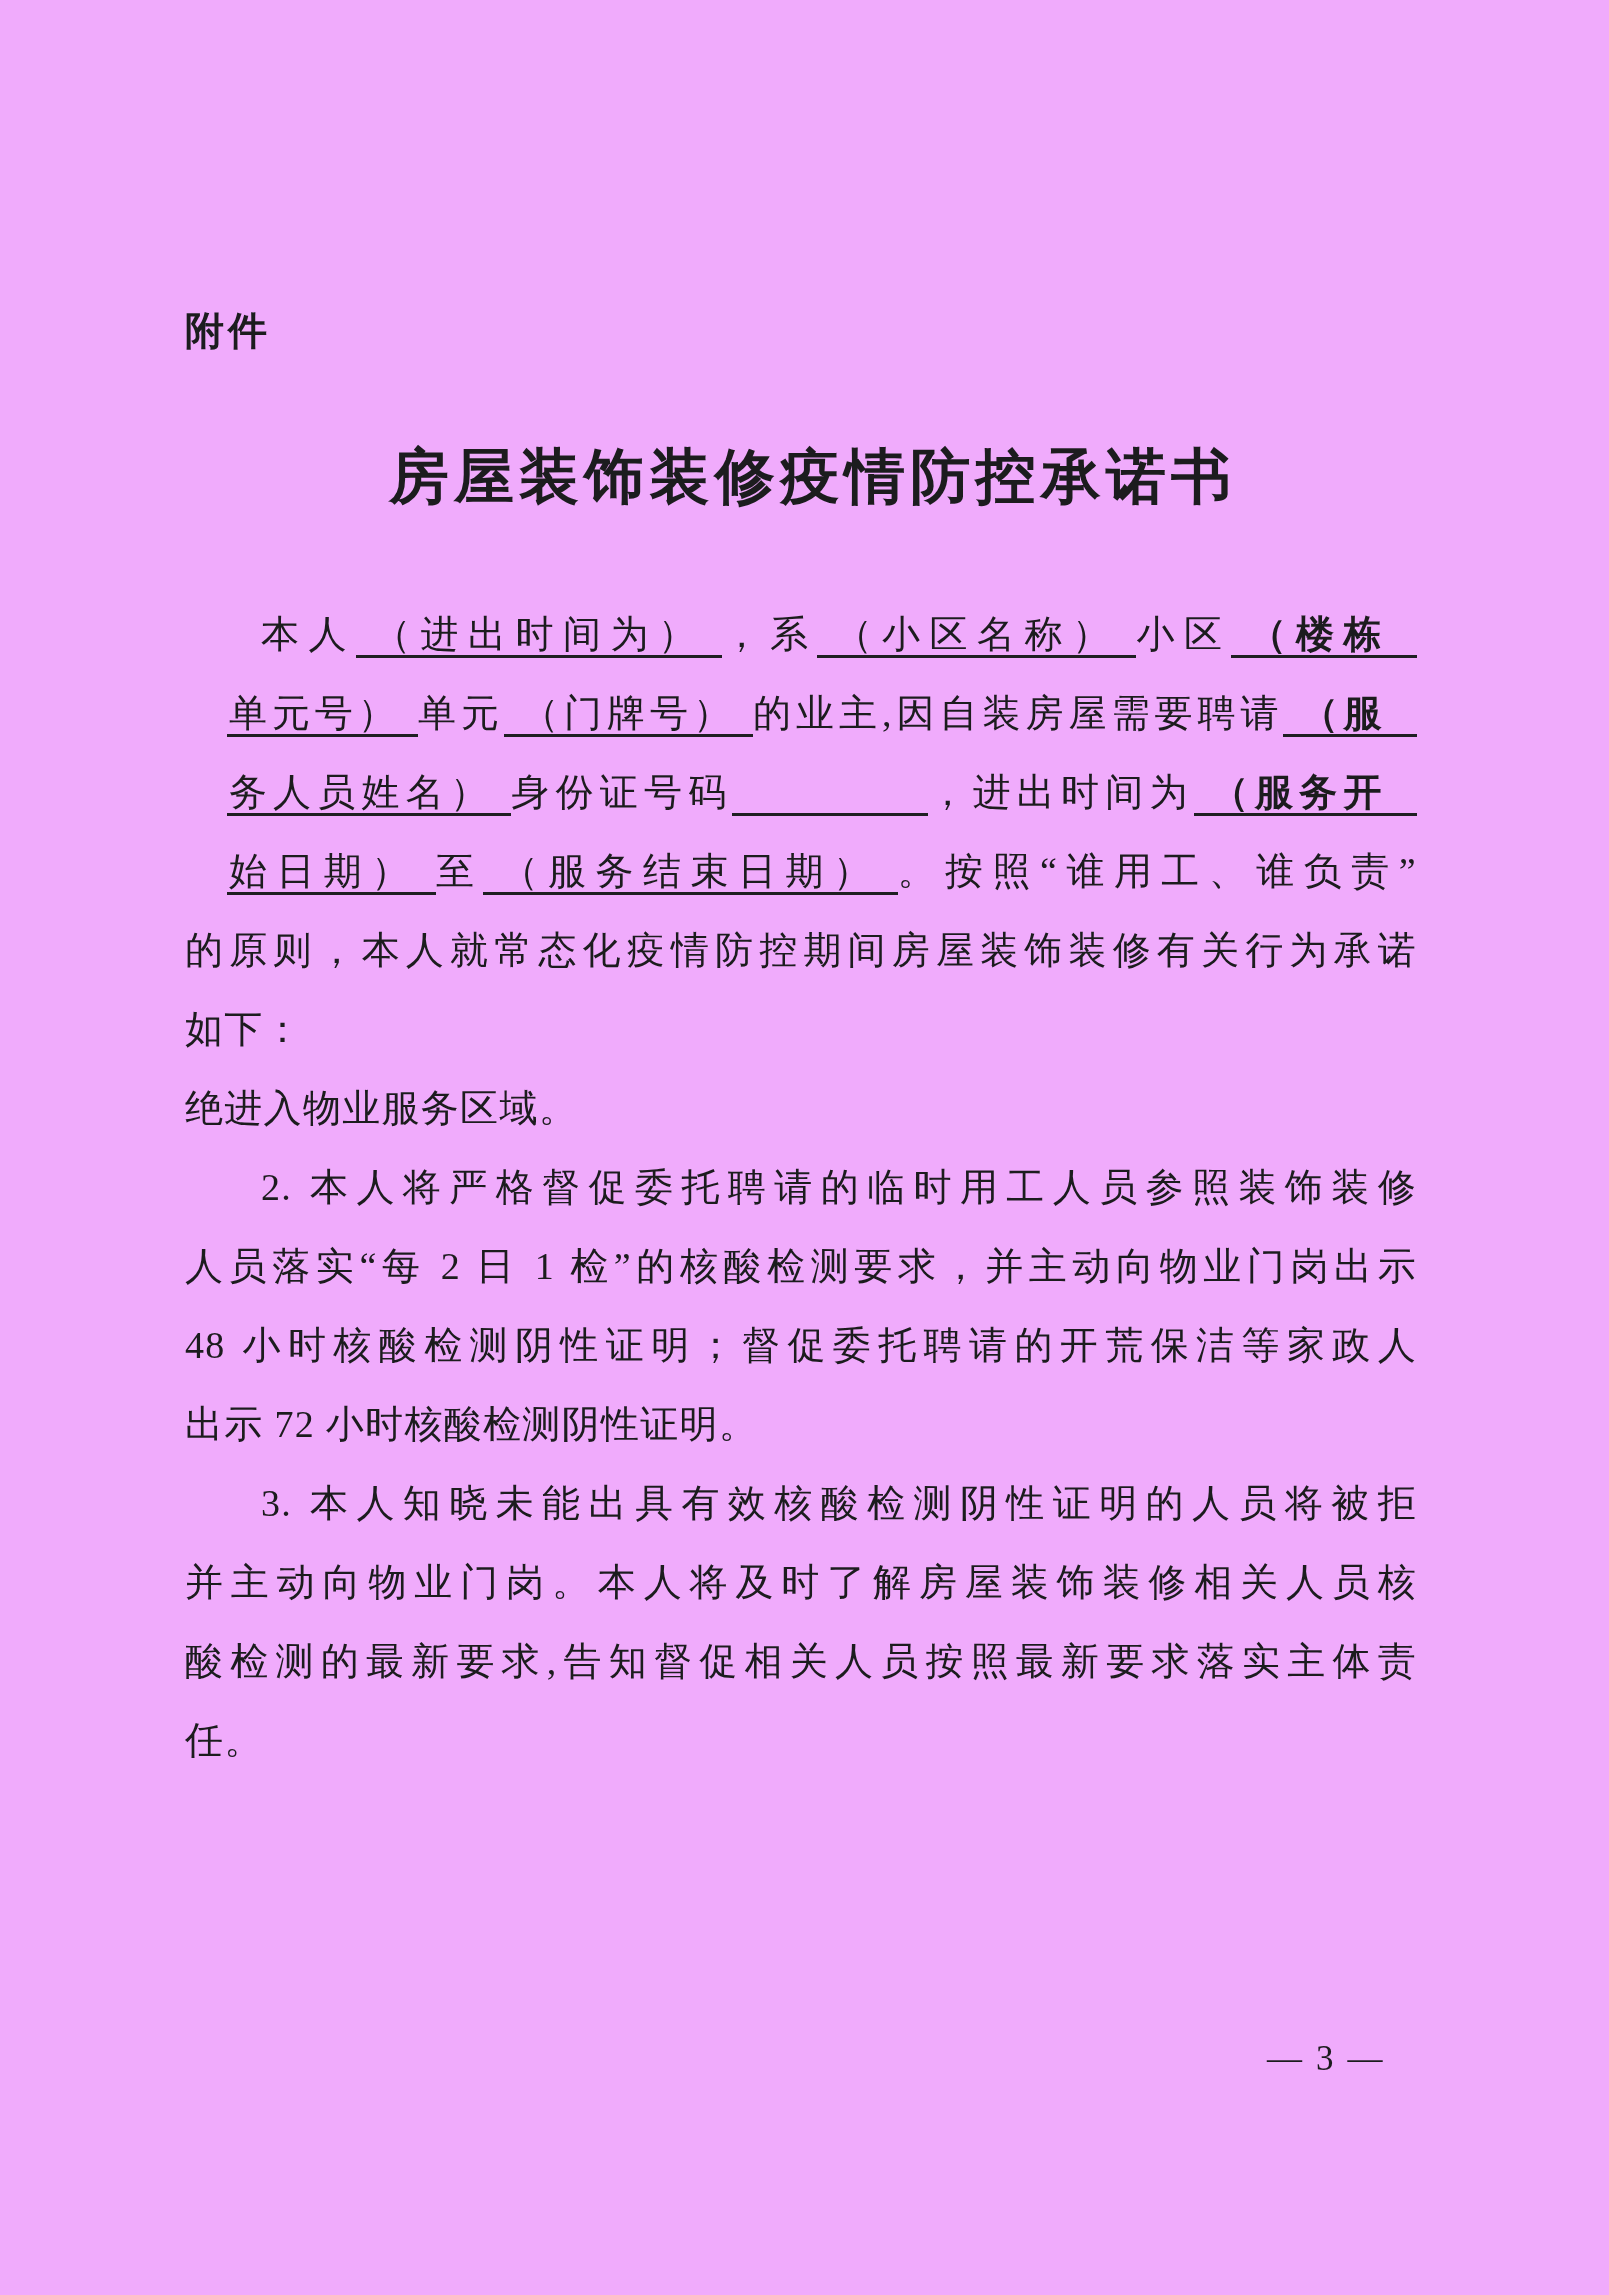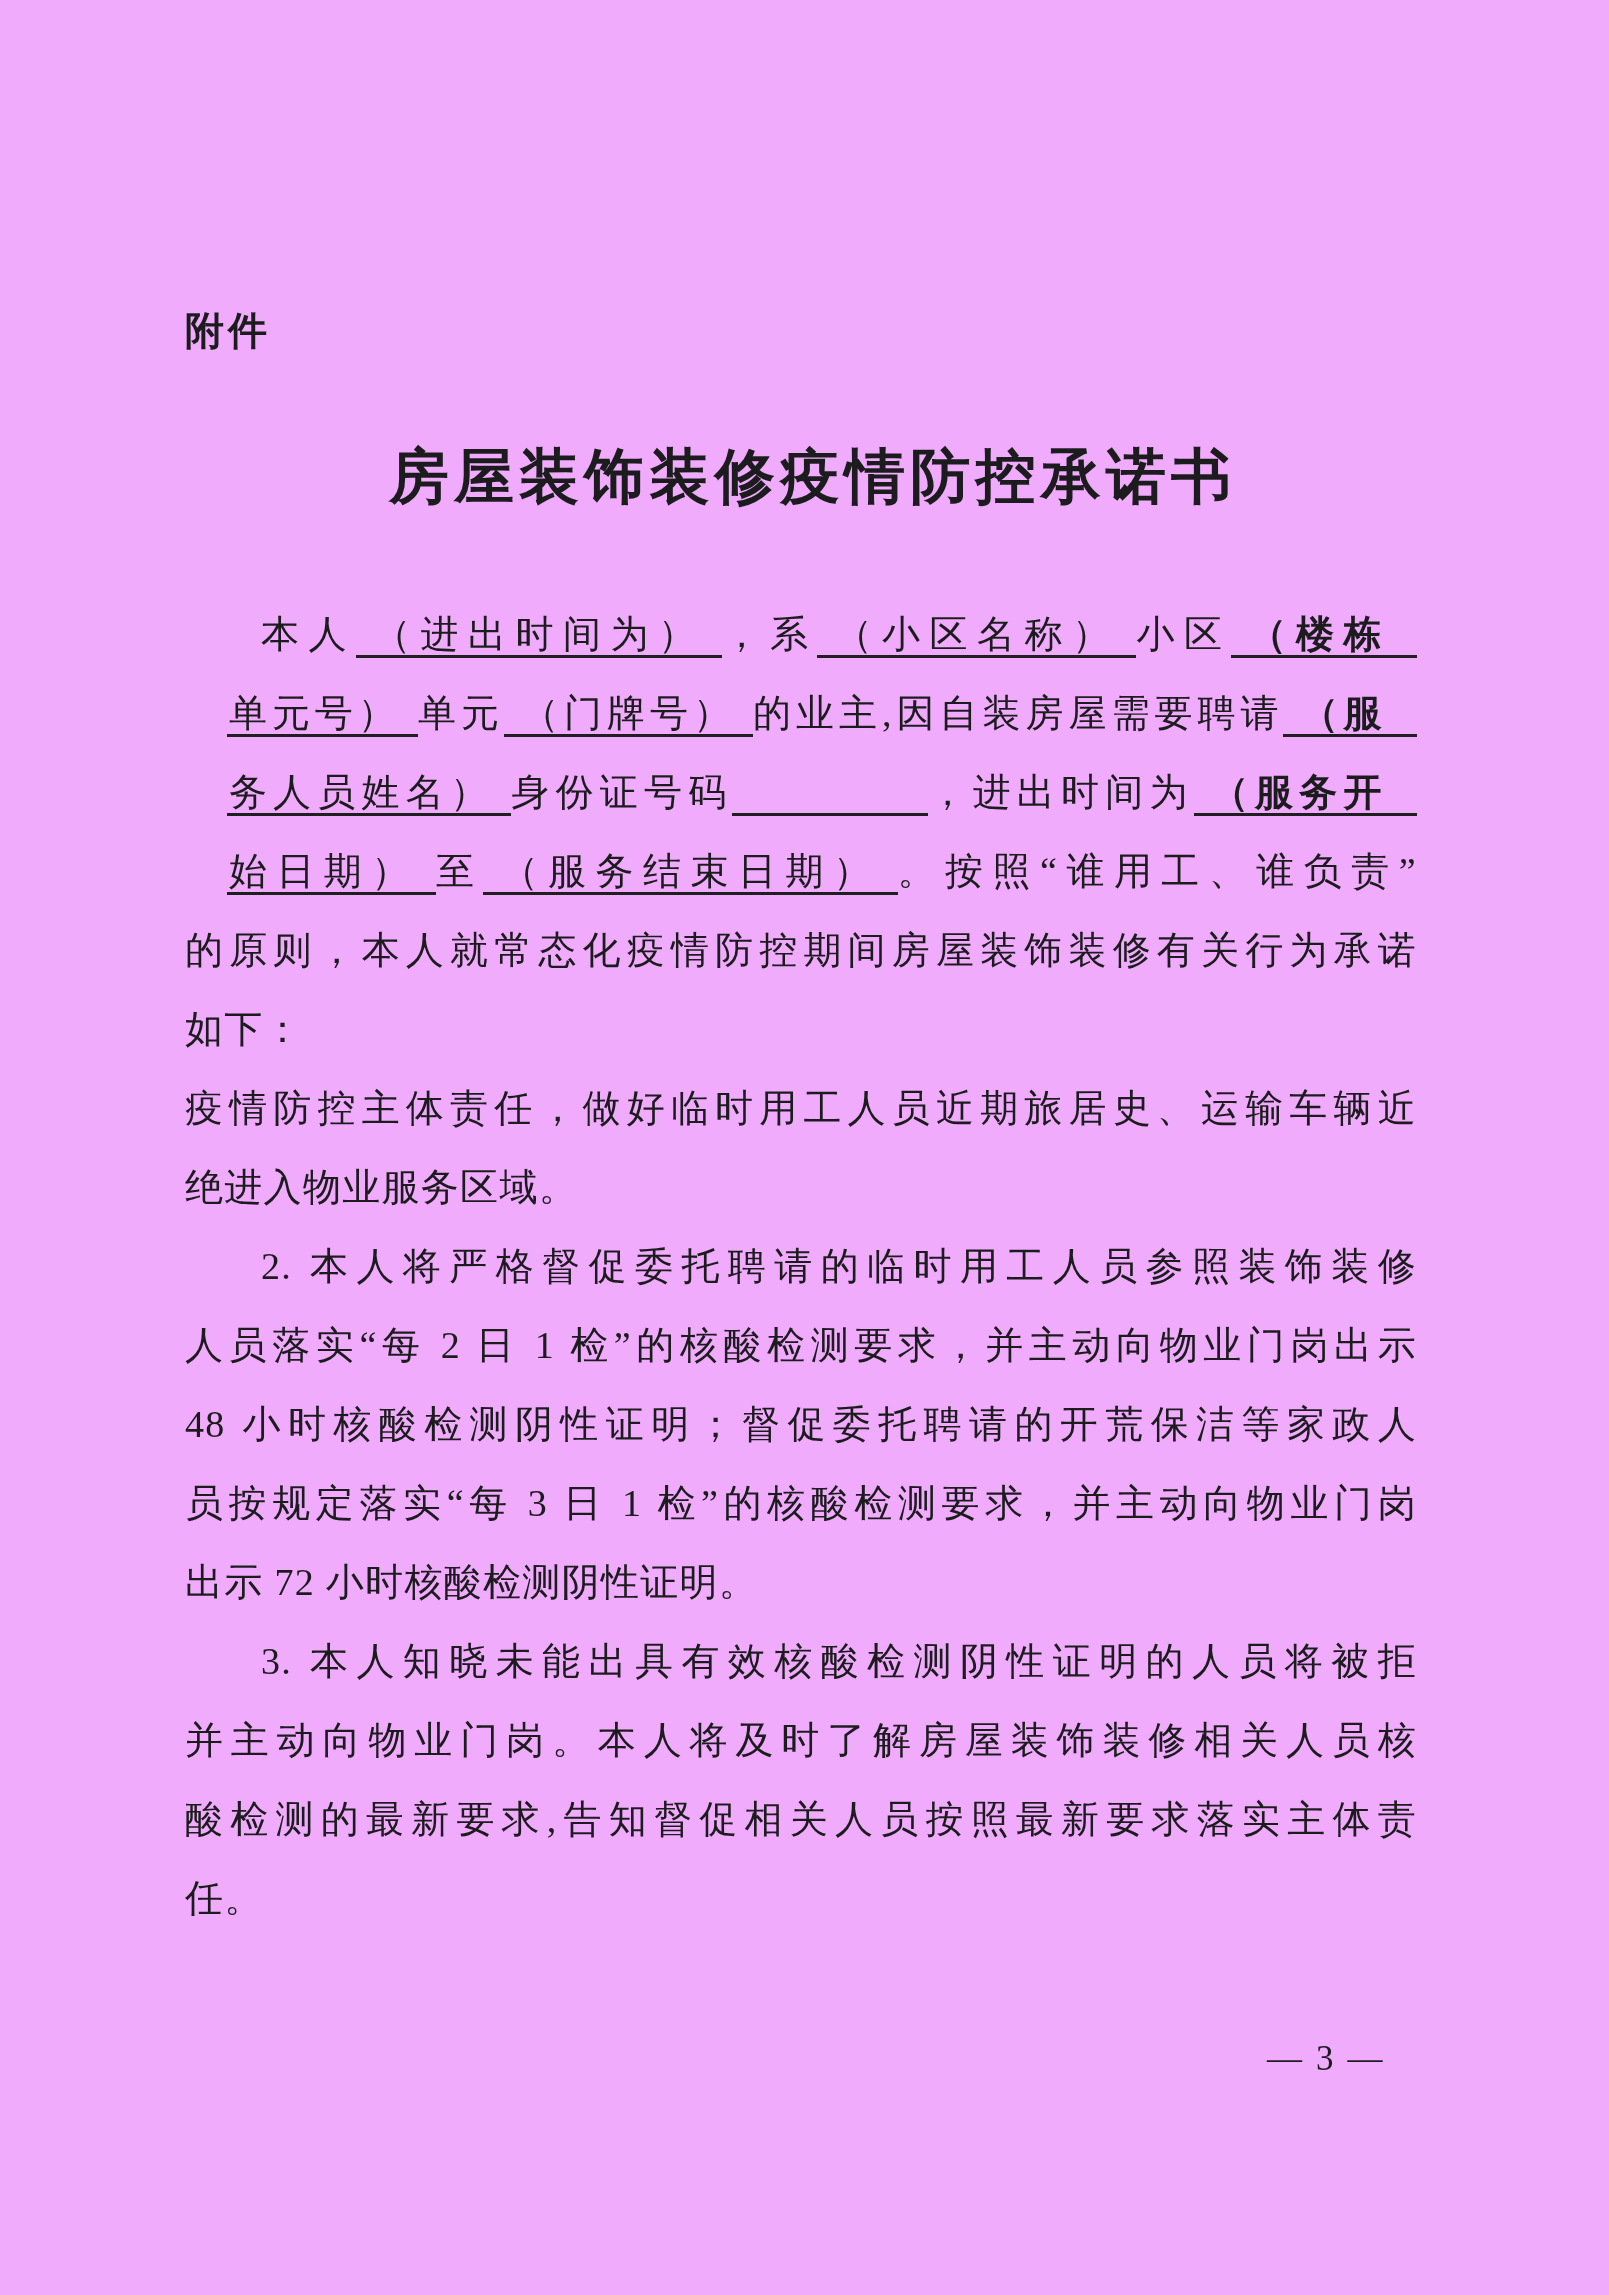--- a/index.html
+++ b/index.html
@@ -76,26 +76,24 @@
 
   <h1 class="doc-title">房屋装饰装修疫情防控承诺书</h1>
 
   <div class="doc-body">
       <div class="line justify indent"><span>本人</span><span class="u">（进出时间为）</span><span>，系</span><span class="u">（小区名称）</span><span>小区</span><span class="u tail">（楼栋</span></div>
       <div class="line justify"><span class="u head">单元号）</span><span>单元</span><span class="u">（门牌号）</span><span>的业主,因自装房屋需要聘请</span><span class="u tail">（服</span></div>
       <div class="line justify"><span class="u head">务人员姓名）</span><span>身份证号码</span><span class="u blank"></span><span>，进出时间为</span><span class="u tail">（服务开</span></div>
       <div class="line justify"><span class="u head">始日期）</span><span>至</span><span class="u">（服务结束日期）</span><span>。按照“谁用工、谁负责”</span></div>
       <div class="line justify"><span>的原则，本人就常态化疫情防控期间房屋装饰装修有关行为承诺</span></div>
       <div class="line"><span>如下：</span></div>
-      <div class="line justify"><span>疫情防控主体责任，做好临时用工人员近期旅居史、运输车辆近</span></div>
       <div class="line"><span>绝进入物业服务区域。</span></div>
       <div class="line justify indent"><span>2. 本人将严格督促委托聘请的临时用工人员参照装饰装修</span></div>
       <div class="line justify"><span>人员落实“每 2 日 1 检”的核酸检测要求，并主动向物业门岗出示</span></div>
       <div class="line justify"><span>48 小时核酸检测阴性证明；督促委托聘请的开荒保洁等家政人</span></div>
-      <div class="line justify"><span>员按规定落实“每 3 日 1 检”的核酸检测要求，并主动向物业门岗</span></div>
       <div class="line"><span>出示 72 小时核酸检测阴性证明。</span></div>
       <div class="line justify indent"><span>3. 本人知晓未能出具有效核酸检测阴性证明的人员将被拒</span></div>
       <div class="line justify"><span>并主动向物业门岗。本人将及时了解房屋装饰装修相关人员核</span></div>
       <div class="line justify"><span>酸检测的最新要求,告知督促相关人员按照最新要求落实主体责</span></div>
       <div class="line"><span>任。</span></div>
     </div>
 
   <div class="page-number">— 3 —</div>
 </div>
 

